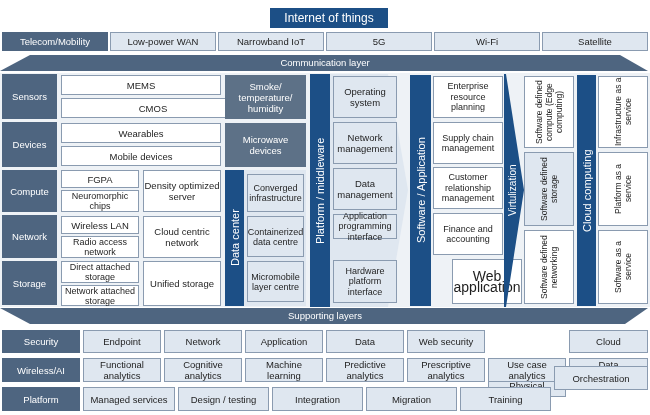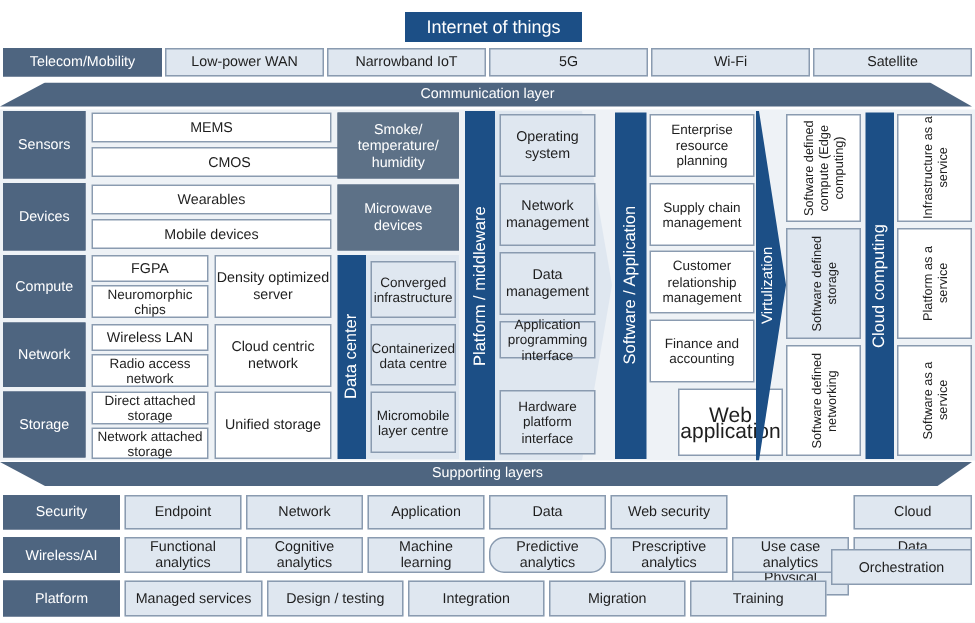--- a/index.html
+++ b/index.html
@@ -118,21 +118,21 @@
 <div class="cell light" style="left:245px;top:330px;width:78px;height:23px;">Application</div>
 <div class="cell light" style="left:326px;top:330px;width:78px;height:23px;">Data</div>
 <div class="cell light" style="left:407px;top:330px;width:78px;height:23px;">Web security</div>
 <div class="cell light" style="left:488px;top:330px;width:78px;height:23px;margin-top:44px;">Physical</div>
 <div class="cell light" style="left:569px;top:330px;width:79px;height:23px;">Cloud</div>
 
 <div class="cell slate" style="left:2px;top:358px;width:78px;height:24px;">Wireless/AI</div>
 <div class="cell light" style="left:83px;top:358px;width:78px;height:24px;padding:0 8px;">Functional analytics</div>
 <div class="cell light" style="left:164px;top:358px;width:78px;height:24px;padding:0 12px;">Cognitive analytics</div>
 <div class="cell light" style="left:245px;top:358px;width:78px;height:24px;padding:0 12px;">Machine learning</div>
-<div class="cell light" style="left:326px;top:358px;width:78px;height:24px;padding:4px 12px;border-radius:10px;">Predictive analytics</div>
+<div class="cell light" style="left:326px;top:358px;width:78px;height:24px;padding:4px 12px;">Predictive analytics</div>
 <div class="cell light" style="left:407px;top:358px;width:78px;height:24px;padding:0 6px;">Prescriptive analytics</div>
 <div class="cell light" style="left:488px;top:358px;width:78px;height:24px;padding:0 12px;">Use case analytics</div>
 <div class="cell light" style="left:569px;top:358px;width:79px;height:24px;padding:0 8px;">Data management</div>
 
 <div class="cell slate" style="left:2px;top:387px;width:78px;height:24px;">Platform</div>
 <div class="cell light" style="left:83px;top:387px;width:92px;height:24px;">Managed services</div>
 <div class="cell light" style="left:178px;top:387px;width:91px;height:24px;">Design / testing</div>
 <div class="cell light" style="left:272px;top:387px;width:91px;height:24px;">Integration</div>
 <div class="cell light" style="left:366px;top:387px;width:91px;height:24px;">Migration</div>
 <div class="cell light" style="left:460px;top:387px;width:91px;height:24px;">Training</div>

